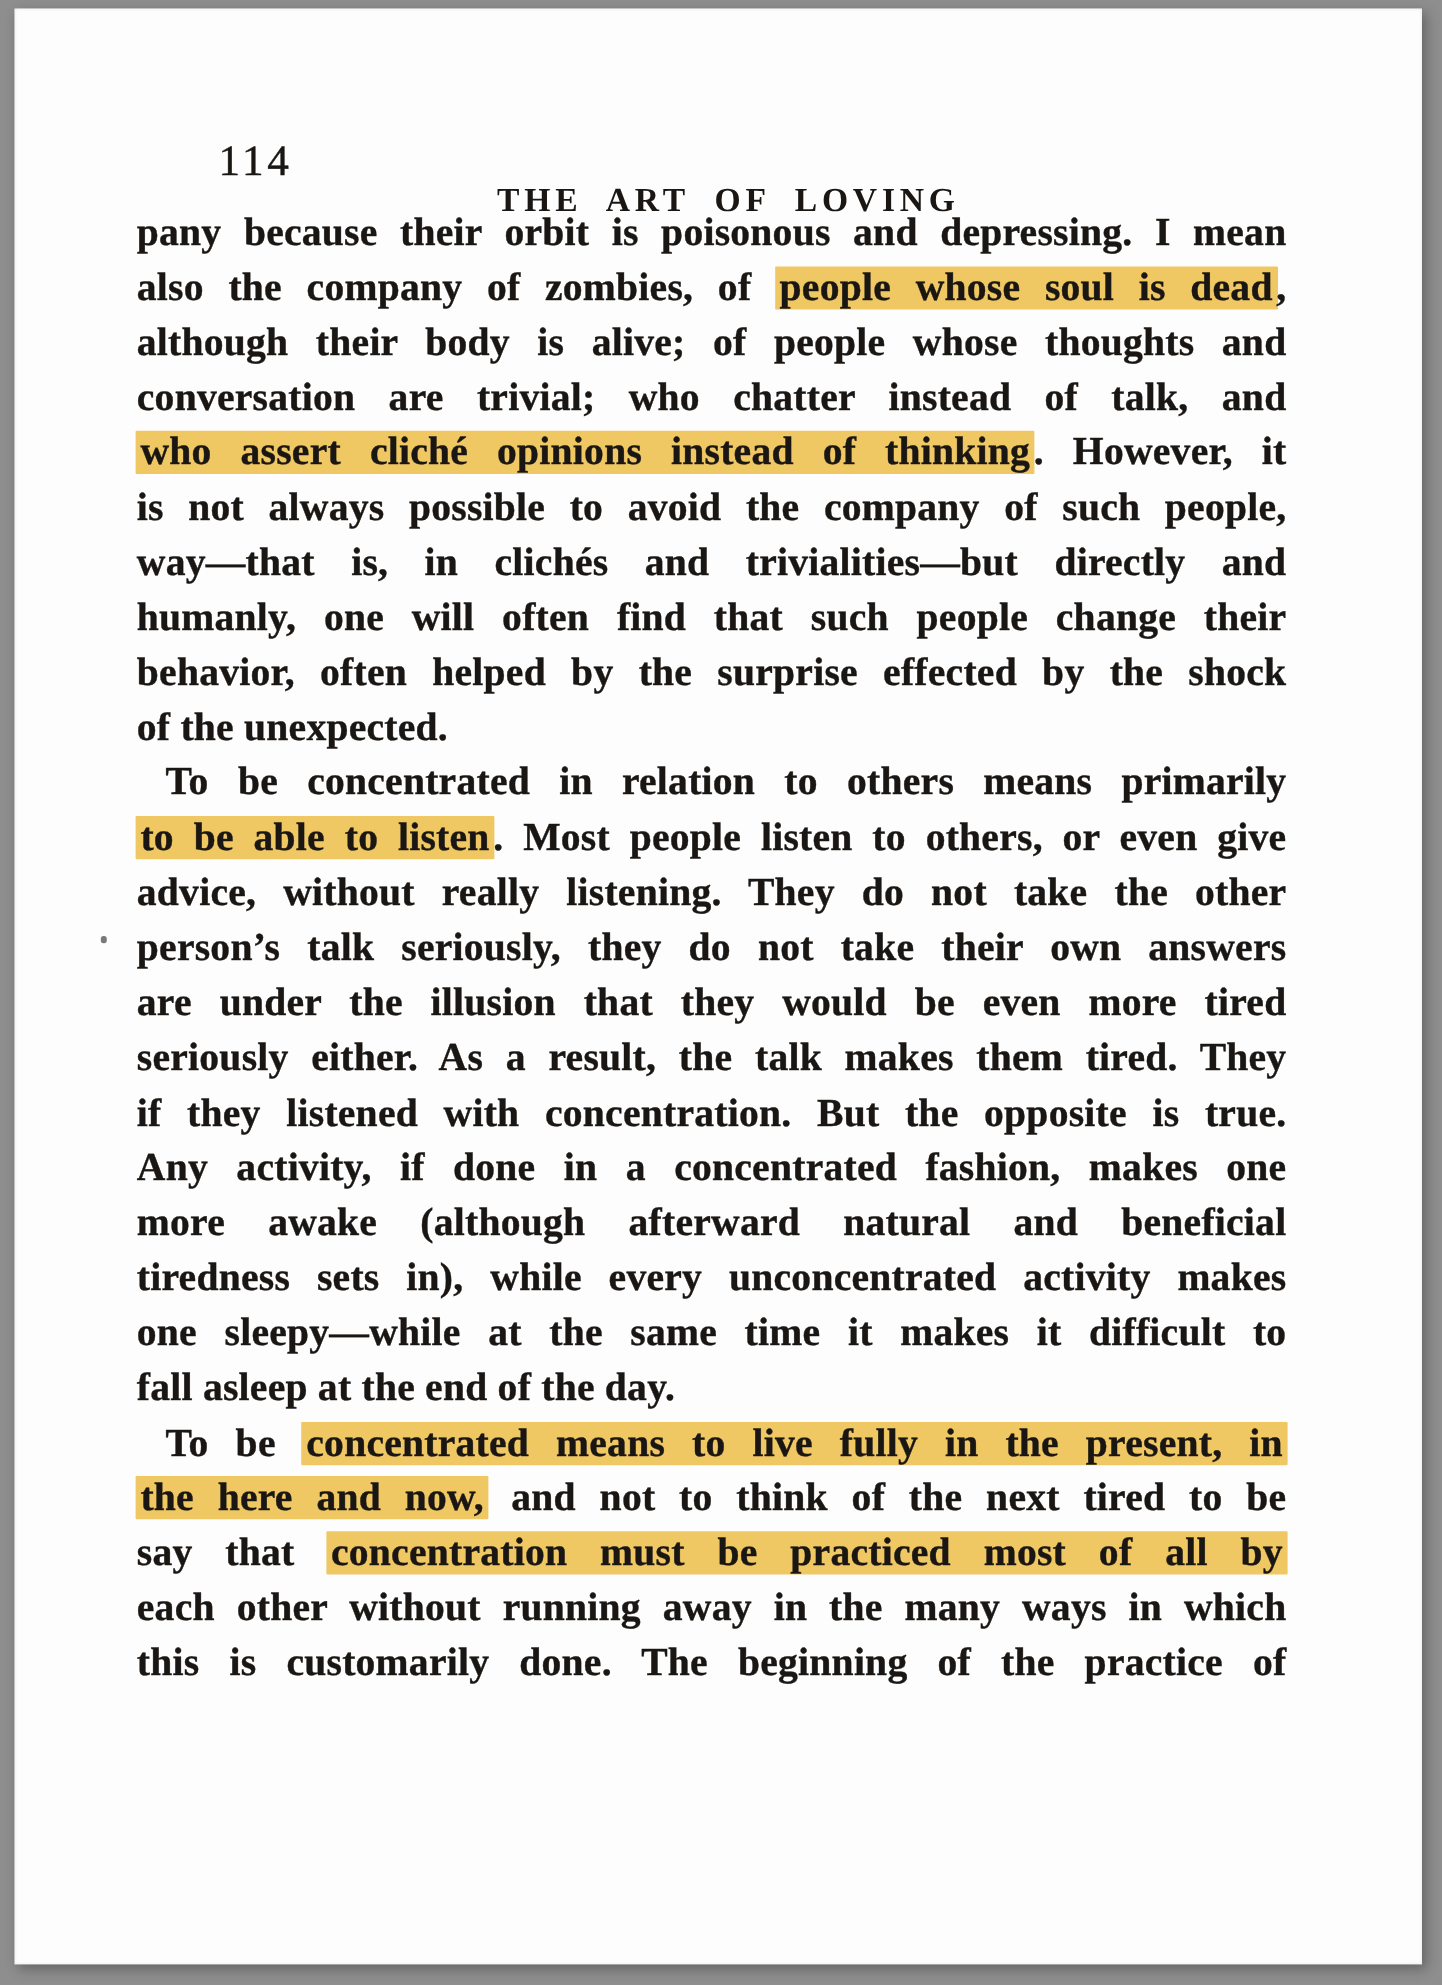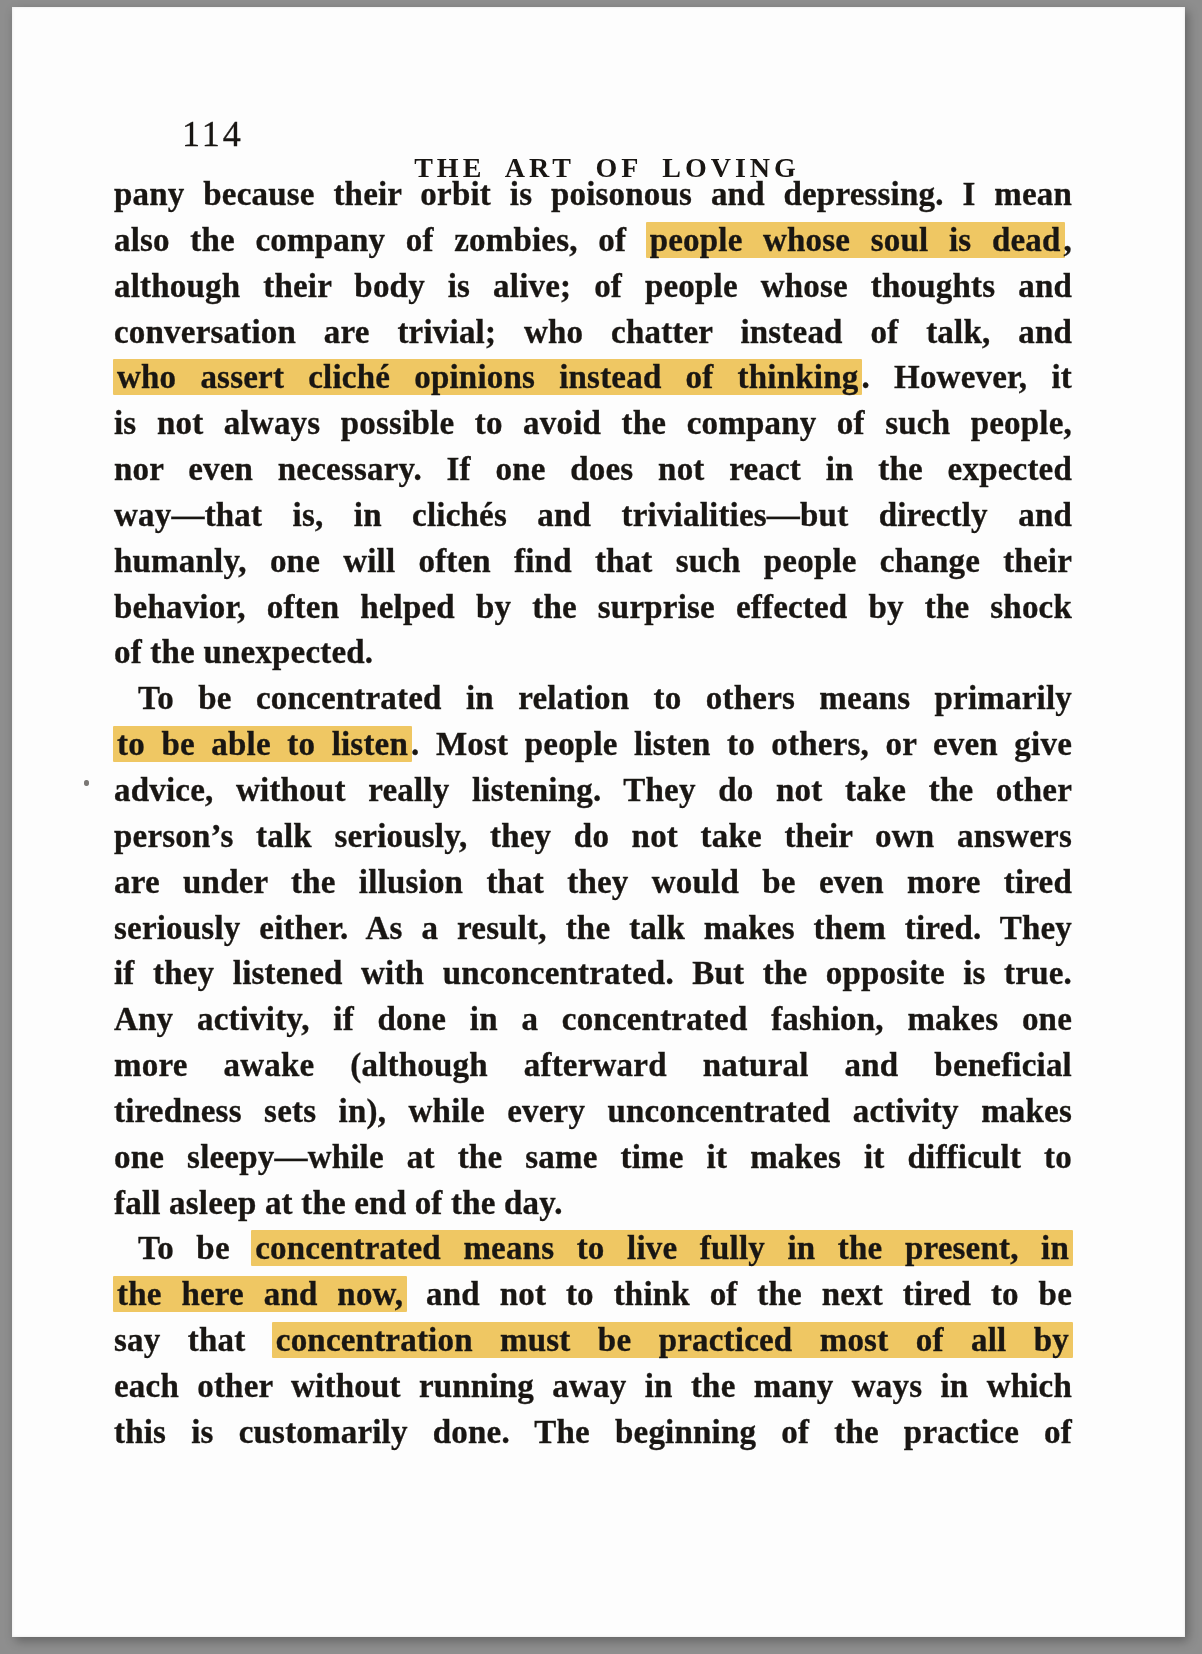--- a/index.html
+++ b/index.html
@@ -97,32 +97,31 @@
       <span class="pagenum">114</span>
       <span class="runhead">THE ART OF LOVING</span>
     </div>
     <div class="textblock" id="text-block">
         <div class="line"><span>pany because their orbit is poisonous and depressing. I mean</span></div>
         <div class="line"><span>also the company of zombies, of </span><mark>people whose soul is dead</mark><span>,</span></div>
         <div class="line"><span>although their body is alive; of people whose thoughts and</span></div>
         <div class="line"><span>conversation are trivial; who chatter instead of talk, and</span></div>
         <div class="line"><mark>who assert cliché opinions instead of thinking</mark><span>. However, it</span></div>
         <div class="line"><span>is not always possible to avoid the company of such people,</span></div>
-        <div class="line"><span>nor even necessary. If one does not react in the expected</span></div>
         <div class="line"><span>way—that is, in clichés and trivialities—but directly and</span></div>
         <div class="line"><span>humanly, one will often find that such people change their</span></div>
         <div class="line"><span>behavior, often helped by the surprise effected by the shock</span></div>
         <div class="line last"><span>of the unexpected.</span></div>
         <div class="line indent"><span>To be concentrated in relation to others means primarily</span></div>
         <div class="line"><mark>to be able to listen</mark><span>. Most people listen to others, or even give</span></div>
         <div class="line"><span>advice, without really listening. They do not take the other</span></div>
         <div class="line"><span>person’s talk seriously, they do not take their own answers</span></div>
         <div class="line"><span>are under the illusion that they would be even more tired</span></div>
         <div class="line"><span>seriously either. As a result, the talk makes them tired. They</span></div>
-        <div class="line"><span>if they listened with unconcentrated. But the opposite is true.</span></div>
+        <div class="line"><span>if they listened with concentration. But the opposite is true.</span></div>
         <div class="line"><span>Any activity, if done in a concentrated fashion, makes one</span></div>
         <div class="line"><span>more awake (although afterward natural and beneficial</span></div>
         <div class="line"><span>tiredness sets in), while every unconcentrated activity makes</span></div>
         <div class="line"><span>one sleepy—while at the same time it makes it difficult to</span></div>
         <div class="line last"><span>fall asleep at the end of the day.</span></div>
         <div class="line indent"><span>To be </span><mark>concentrated means to live fully in the present, in</mark></div>
         <div class="line"><mark>the here and now,</mark><span> and not to think of the next tired to be</span></div>
         <div class="line"><span>say that </span><mark>concentration must be practiced most of all by</mark></div>
         <div class="line"><span>each other without running away in the many ways in which</span></div>
         <div class="line"><span>this is customarily done. The beginning of the practice of</span></div>

